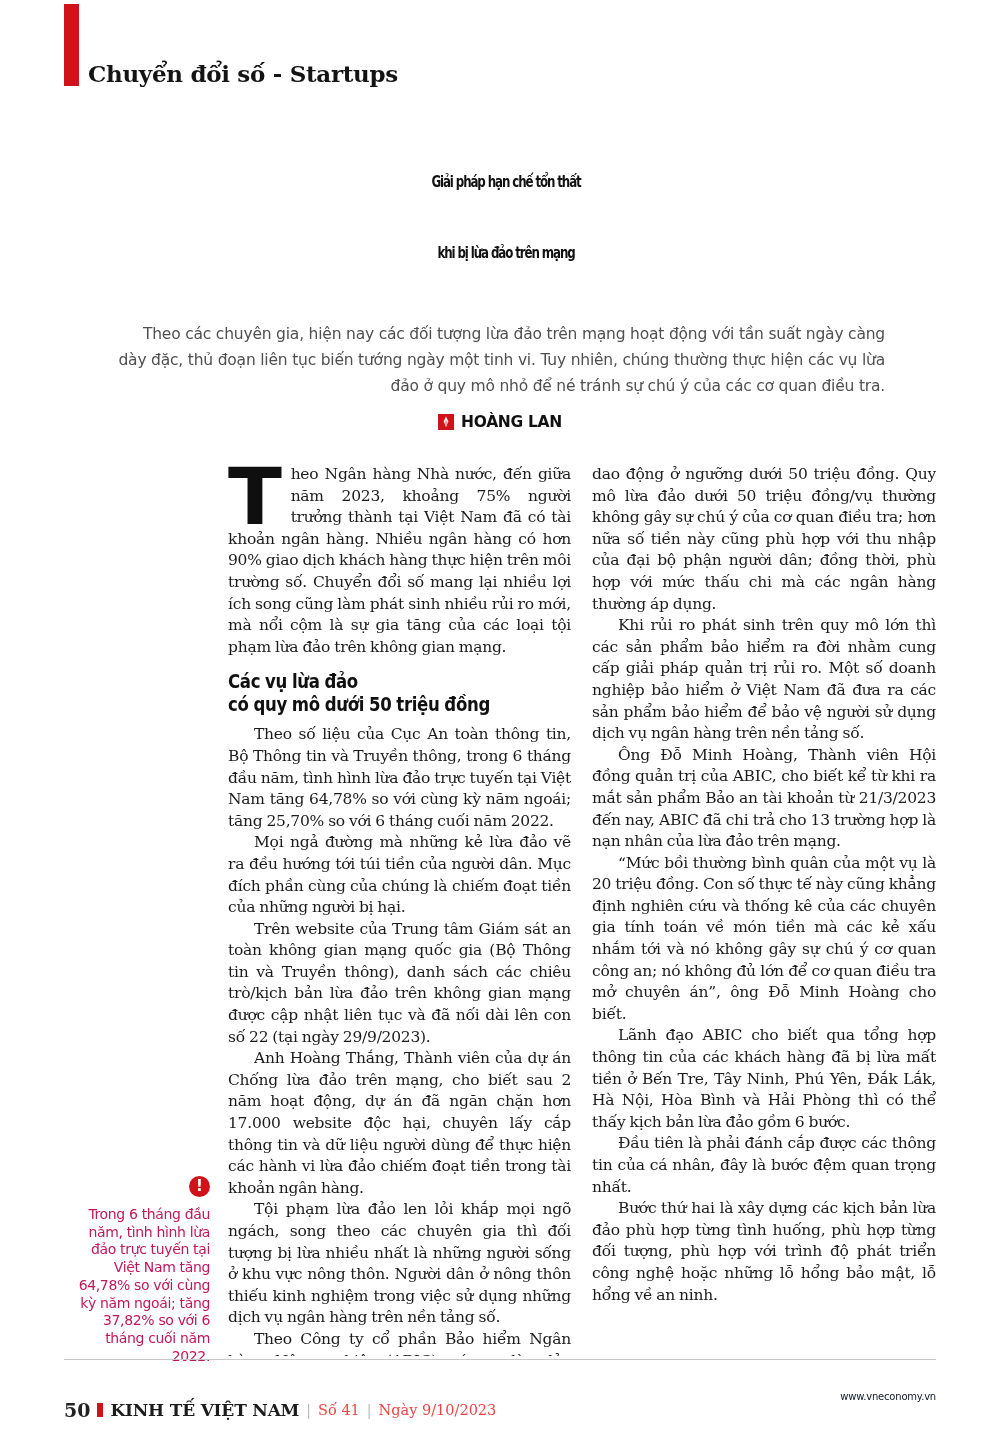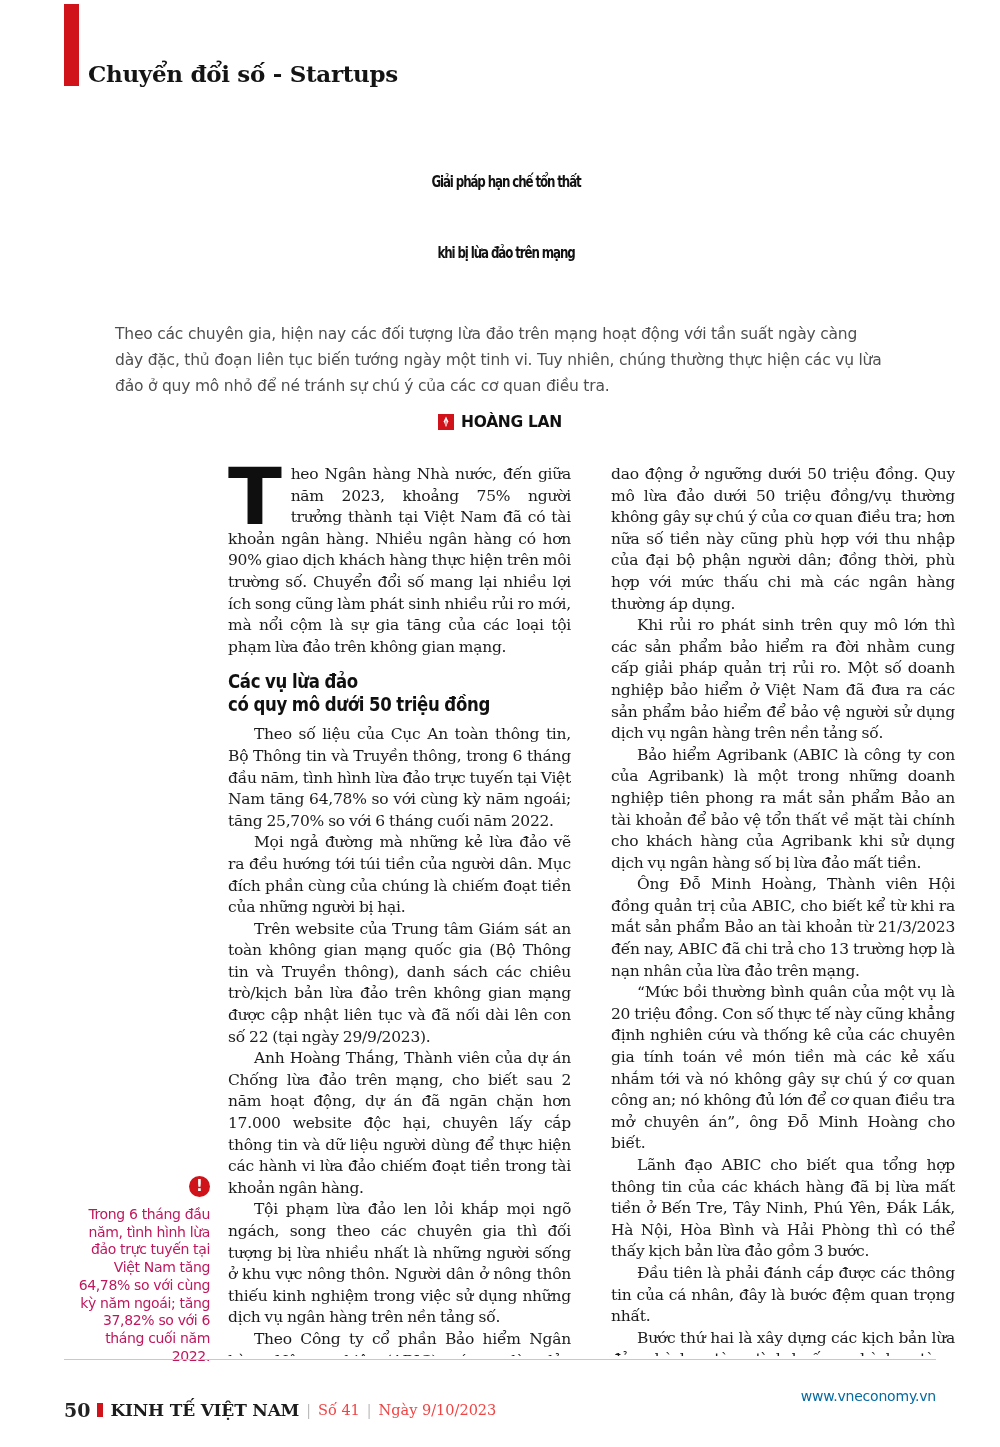--- a/index.html
+++ b/index.html
@@ -13,38 +13,38 @@
   .kicker { left:88px; top:60px; font-family:"DejaVu Serif", serif; font-weight:bold;
             font-size:23px; letter-spacing:-0.3px; color:#141414; }
 
   
   .headline { left:0; right:0; top:146px; text-align:center;margin-left:12px; }
   .headline .hl-line { font-family:"DejaVu Sans", sans-serif; font-weight:bold;
 ardu            font-size:61px; line-height:71px; letter-spacing:-1.5px; color:#121212;
             transform:scaleX(0.74); transform-origin:50% 50%; }
 
   
-  .lede { left:115px; width:770px; top:321px; text-align:left;
+  .lede { left:115px; width:770px; top:321px; text-align:right;
           font-family:"DejaVu Sans", sans-serif; font-size:15.5px; line-height:26px;
           letter-spacing:-0.2px; color:#4f4f4f; }
 
   
   .byline { left:0; right:0; top:413px; display:flex; justify-content:center;
             align-items:center; gap:7px; }
   .pen-icon { width:16px; height:16px; background:var(--red); display:inline-flex;
               align-items:center; justify-content:center; }
   .pen-icon svg { display:block; }
   .author { font-family:"DejaVu Sans", sans-serif; font-weight:bold; font-size:15.5px;
             letter-spacing:-0.3px; color:#111; }
 
   
   .col { top:464px; height:892px; overflow:hidden; text-align:justify;
          font-size:15.5px; line-height:21.6px; letter-spacing:-0.25px; word-spacing:-0.6px; }
   .col-left  { left:228px; width:343px; }
-  .col-right { left:592px; width:344px;margin-left:19px; }
+  .col-right { left:592px; width:344px; }
   .col p { margin:0; text-indent:26px; }
   .col p.no-indent { text-indent:0; }
   .dropcap { float:left; font-family:"DejaVu Sans", sans-serif; font-weight:bold;
              font-size:79px; line-height:60px; margin:3px 9px 0 0; color:#0f0f0f; }
   .subhead { margin:12px 0 8px; transform:scaleX(0.85); transform-origin:0 50%; }
   .subhead div { font-family:"DejaVu Sans", sans-serif; font-weight:bold;
                  font-size:19.5px; line-height:23px; letter-spacing:-0.4px;
                  color:#101010; white-space:nowrap; }
 
   
@@ -60,21 +60,21 @@
   .footer-rule { left:64px; top:1359px; width:872px; border-top:1px solid #c9c9c9; }
   .footer { left:64px; width:872px; top:1371px; display:flex; justify-content:space-between;
             align-items:center; }
   .footer-left { display:flex; align-items:center; gap:7px;margin-top:28px; }
   .page-number { font-family:"DejaVu Serif", serif; font-weight:bold; font-size:19px; color:#222; }
   .footer-mark { width:6px; height:14px; background:var(--red); display:inline-block; }
   .publication { font-family:"DejaVu Serif", serif; font-weight:bold; font-size:17px;
                  letter-spacing:-0.2px; color:#1c1c1c; }
   .footer-sep { color:#b9b9b9; font-size:14px; }
   .footer-muted { font-family:"DejaVu Serif", serif; font-size:14.5px; color:#ef4444; }
-  .website { font-family:"DejaVu Sans", sans-serif; font-size:14px; color:#0369a1;
+  .website { font-family:"DejaVu Sans", sans-serif; font-size:10px; color:#0f172a;
              letter-spacing:-0.2px; }
 
   :root { --red:#d0131a; }
 </style>
 </head>
 <body>
 
 <div class="abs kicker-bar"></div>
 <div class="abs kicker">Chuyển đổi số - Startups</div>
 
@@ -105,24 +105,23 @@
   <p>Mọi ngả đường mà những kẻ lừa đảo vẽ ra đều hướng tới túi tiền của người dân. Mục đích phần cùng của chúng là chiếm đoạt tiền của những người bị hại.</p>
   <p>Trên website của Trung tâm Giám sát an toàn không gian mạng quốc gia (Bộ Thông tin và Truyền thông), danh sách các chiêu trò/kịch bản lừa đảo trên không gian mạng được cập nhật liên tục và đã nối dài lên con số 22 (tại ngày 29/9/2023).</p>
   <p>Anh Hoàng Thắng, Thành viên của dự án Chống lừa đảo trên mạng, cho biết sau 2 năm hoạt động, dự án đã ngăn chặn hơn 17.000 website độc hại, chuyên lấy cắp thông tin và dữ liệu người dùng để thực hiện các hành vi lừa đảo chiếm đoạt tiền trong tài khoản ngân hàng.</p>
   <p>Tội phạm lừa đảo len lỏi khắp mọi ngõ ngách, song theo các chuyên gia thì đối tượng bị lừa nhiều nhất là những người sống ở khu vực nông thôn. Người dân ở nông thôn thiếu kinh nghiệm trong việc sử dụng những dịch vụ ngân hàng trên nền tảng số.</p>
   <p>Theo Công ty cổ phần Bảo hiểm Ngân hàng Nông nghiệp (ABIC), các vụ lừa đảo chủ yếu</p>
 </div>
 
 <div class="abs col col-right">
   <p class="no-indent">dao động ở ngưỡng dưới 50 triệu đồng. Quy mô lừa đảo dưới 50 triệu đồng/vụ thường không gây sự chú ý của cơ quan điều tra; hơn nữa số tiền này cũng phù hợp với thu nhập của đại bộ phận người dân; đồng thời, phù hợp với mức thấu chi mà các ngân hàng thường áp dụng.</p>
   <p>Khi rủi ro phát sinh trên quy mô lớn thì các sản phẩm bảo hiểm ra đời nhằm cung cấp giải pháp quản trị rủi ro. Một số doanh nghiệp bảo hiểm ở Việt Nam đã đưa ra các sản phẩm bảo hiểm để bảo vệ người sử dụng dịch vụ ngân hàng trên nền tảng số.</p>
-  <p>Bảo hiểm Agribank (ABIC là công ty con của Agribank) là một trong những doanh nghiệp tiên phong ra mắt sản phẩm Bảo an tài khoản để bảo vệ tổn thất về mặt tài chính cho khách hàng của Agribank khi sử dụng dịch vụ ngân hàng số bị lừa đảo mất tiền.</p>
   <p>Ông Đỗ Minh Hoàng, Thành viên Hội đồng quản trị của ABIC, cho biết kể từ khi ra mắt sản phẩm Bảo an tài khoản từ 21/3/2023 đến nay, ABIC đã chi trả cho 13 trường hợp là nạn nhân của lừa đảo trên mạng.</p>
   <p>“Mức bồi thường bình quân của một vụ là 20 triệu đồng. Con số thực tế này cũng khẳng định nghiên cứu và thống kê của các chuyên gia tính toán về món tiền mà các kẻ xấu nhắm tới và nó không gây sự chú ý cơ quan công an; nó không đủ lớn để cơ quan điều tra mở chuyên án”, ông Đỗ Minh Hoàng cho biết.</p>
-  <p>Lãnh đạo ABIC cho biết qua tổng hợp thông tin của các khách hàng đã bị lừa mất tiền ở Bến Tre, Tây Ninh, Phú Yên, Đắk Lắk, Hà Nội, Hòa Bình và Hải Phòng thì có thể thấy kịch bản lừa đảo gồm 3 bước.</p>
+  <p>Lãnh đạo ABIC cho biết qua tổng hợp thông tin của các khách hàng đã bị lừa mất tiền ở Bến Tre, Tây Ninh, Phú Yên, Đắk Lắk, Hà Nội, Hòa Bình và Hải Phòng thì có thể thấy kịch bản lừa đảo gồm 6 bước.</p>
   <p>Đầu tiên là phải đánh cắp được các thông tin của cá nhân, đây là bước đệm quan trọng nhất.</p>
   <p>Bước thứ hai là xây dựng các kịch bản lừa đảo phù hợp từng tình huống, phù hợp từng đối tượng, phù hợp với trình độ phát triển công nghệ hoặc những lỗ hổng bảo mật, lỗ hổng về an ninh.</p>
 </div>
 
 <div class="abs pull-note">
   <span class="alert-icon">!</span>
   <div class="pull-note-text">Trong 6 tháng đầu năm, tình hình lừa đảo trực tuyến tại Việt Nam tăng 64,78% so với cùng kỳ năm ngoái; tăng 37,82% so với 6 tháng cuối năm 2022.</div>
 </div>
 
 <div class="abs footer-rule"></div>

